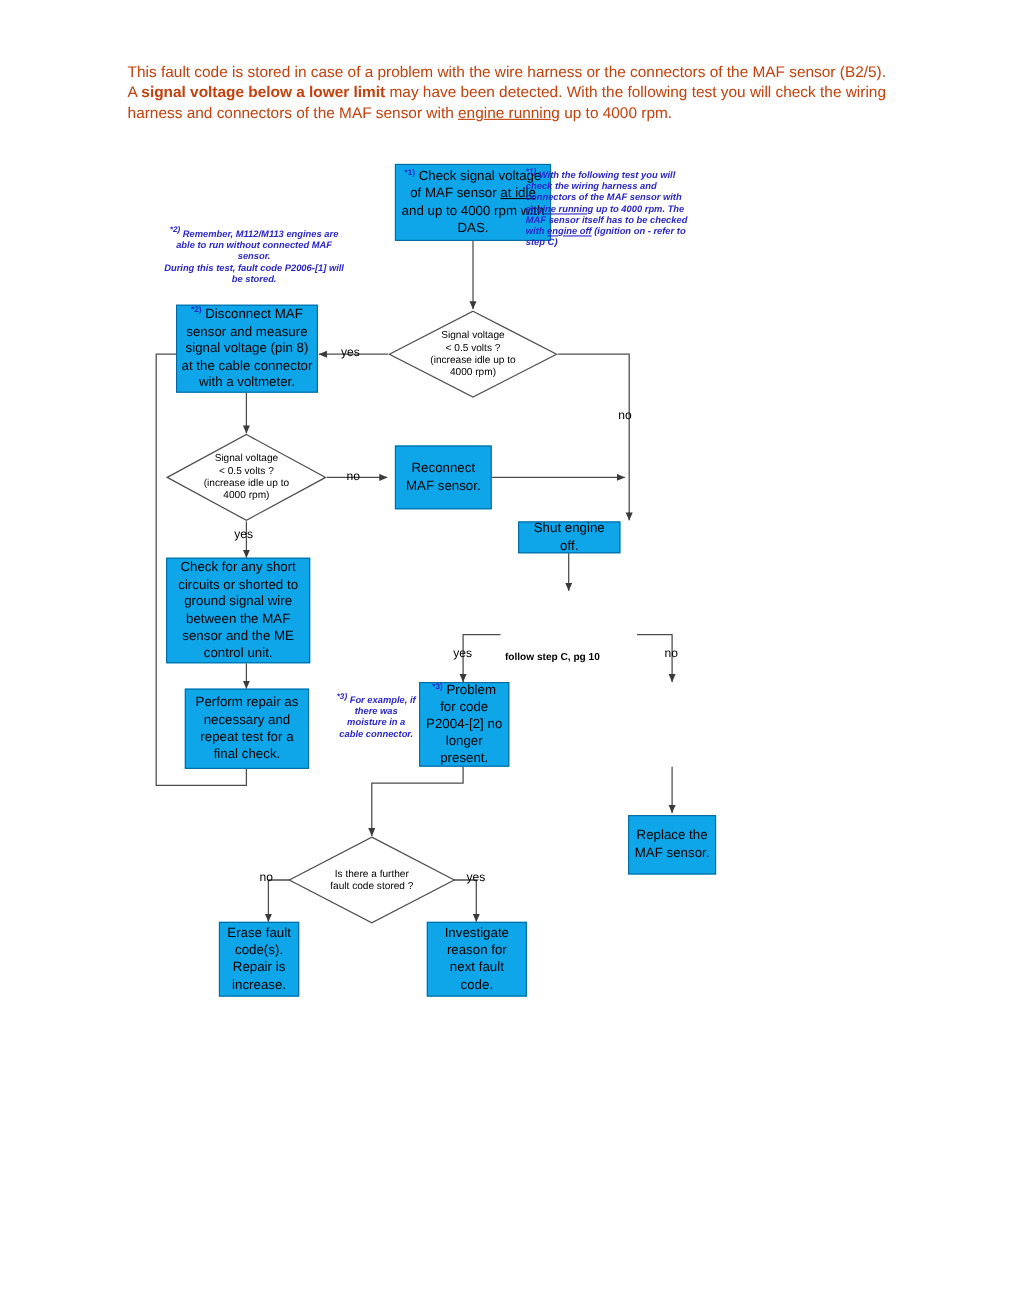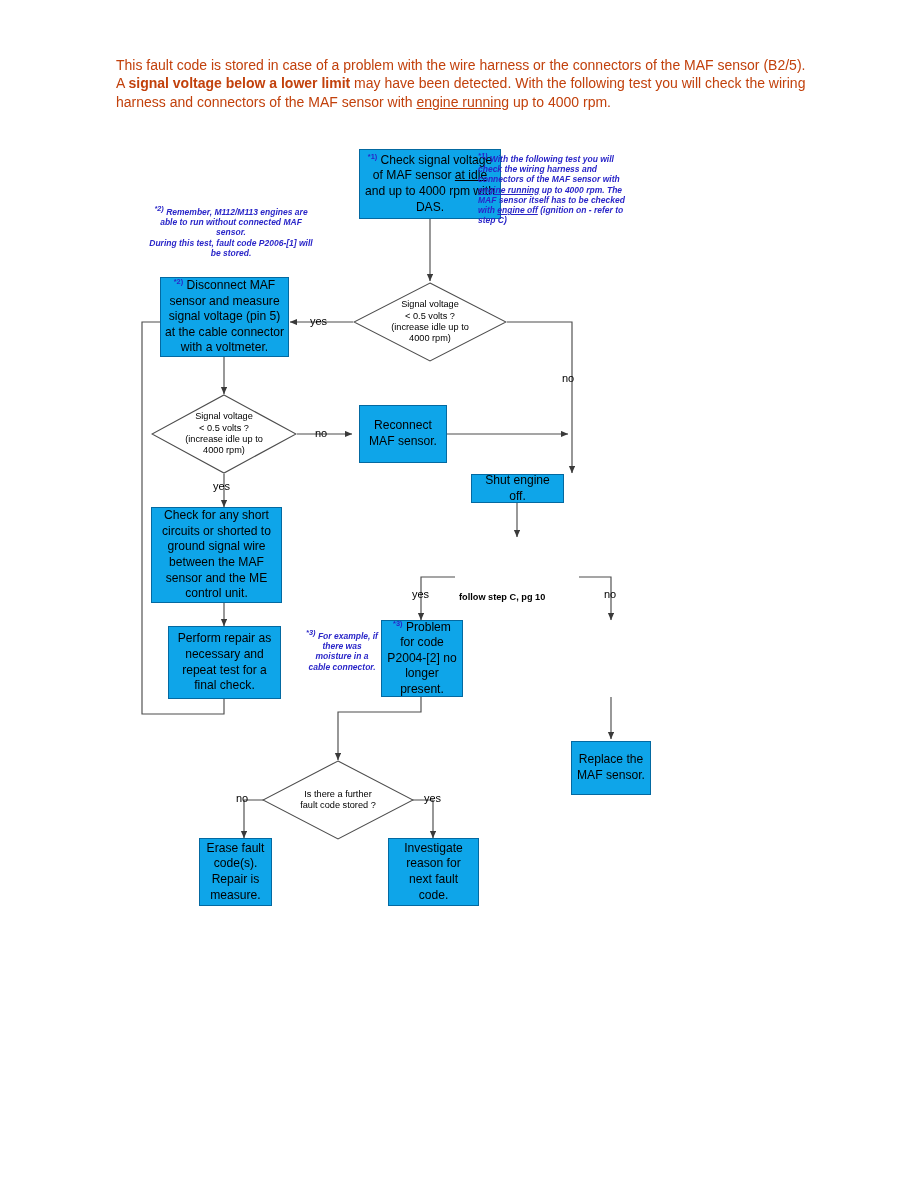--- a/index.html
+++ b/index.html
@@ -178,21 +178,21 @@
     <span class="sup">*1)</span><span> With the following test you will check the wiring harness and connectors of the  MAF sensor with </span><span class="u">engine running</span><span> up to 4000 rpm. The  MAF sensor itself has to be checked with </span><span class="u">engine off</span><span> (ignition on - refer to step C)</span>
   </div>
 
   <div class="note ctr" style="left:148px; top:207px; width:166px;">
     <span class="sup">*2)</span><span> Remember, M112/M113 engines are able to run without connected MAF sensor.</span><br>
     <span>During this test, fault code P2006-[1] will be stored.</span>
   </div>
 
   <div class="node box" style="left:160px; top:277px; width:129px; height:80px;">
     <div>
-      <span class="bluemark sup">*2)</span><span> Disconnect  MAF sensor and measure signal voltage (pin 5) at the cable connector with a voltmeter.</span>
+      <span class="bluemark sup">*2)</span><span> Disconnect  MAF sensor and measure signal voltage (pin 8) at the cable connector with a voltmeter.</span>
     </div>
   </div>
 
   <div class="node dia" style="left:353px; top:282px; width:154px; height:80px;">
     <svg viewBox="0 0 154 80" preserveAspectRatio="none">
       <polygon points="77,1 153,40 77,79 1,40" fill="#ffffff" stroke="#4d4d4d" stroke-width="1.1"></polygon>
     </svg>
     <div class="dlabel">
       <span>Signal voltage</span><br>
       <span>&lt; 0.5 volts ?</span><br>
@@ -273,21 +273,21 @@
   </div>
 
   <div class="elabel" style="left:236px; top:793px;">no</div>
   <div class="elabel" style="left:424px; top:793px;">yes</div>
 
   <div class="node box" style="left:199px; top:838px; width:73px; height:68px;">
     <div>
       <span>Erase fault</span><br>
       <span>code(s).</span><br>
       <span>Repair is</span><br>
-      <span>measure.</span>
+      <span>increase.</span>
     </div>
   </div>
 
   <div class="node box" style="left:388px; top:838px; width:91px; height:68px;">
     <div>
       <span>Investigate</span><br>
       <span>reason for</span><br>
       <span>next fault code.</span>
     </div>
   </div>

